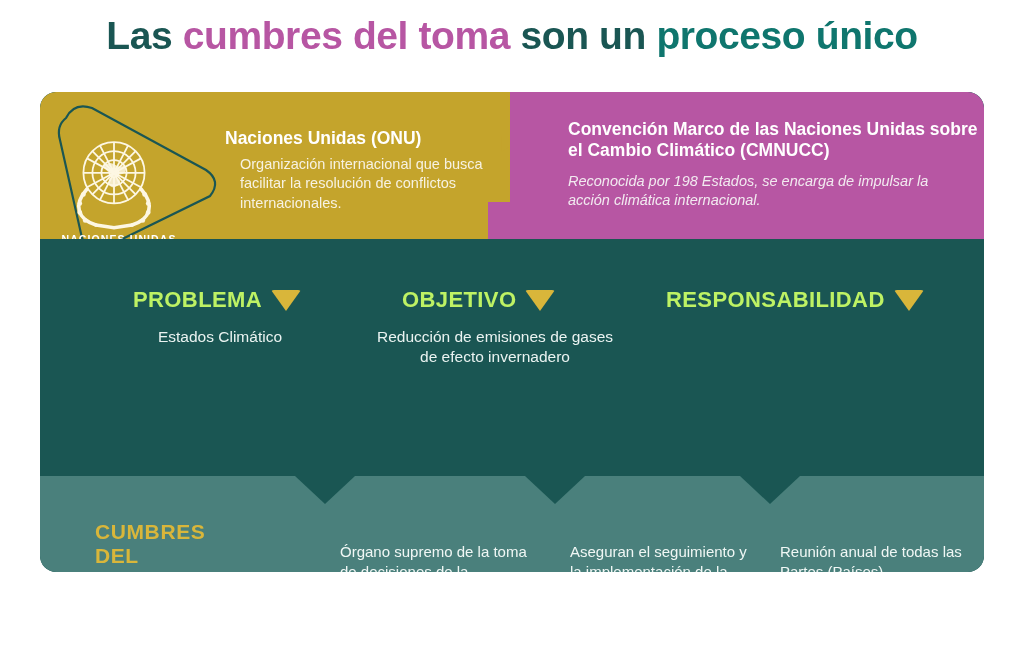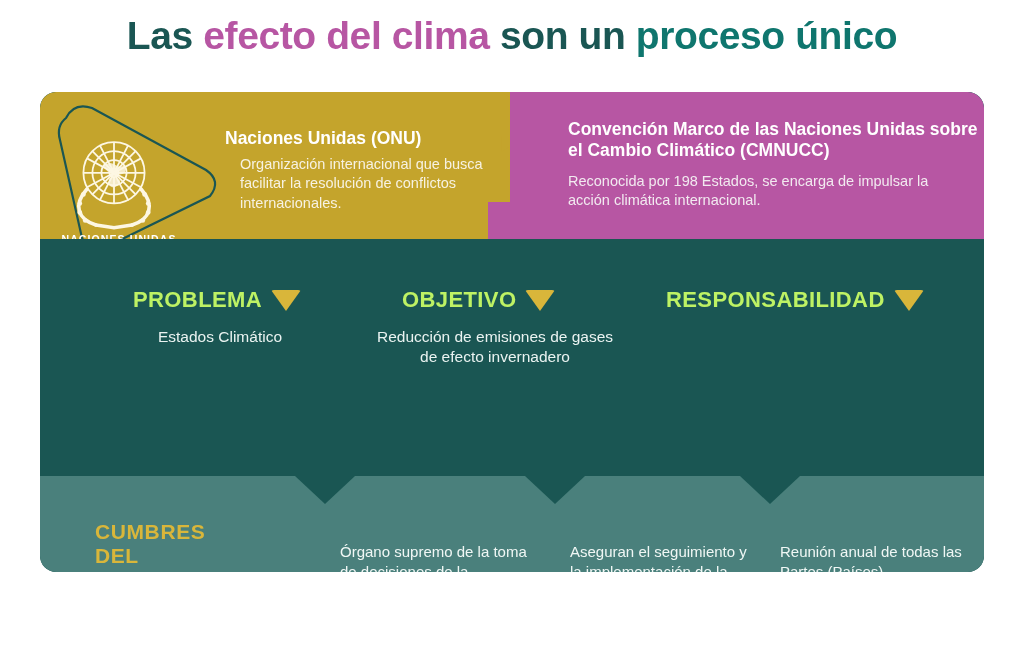--- a/index.html
+++ b/index.html
@@ -80,21 +80,21 @@
     position:absolute;
     color:#ffffff;font-weight:bold;line-height:1.22;
   }
   .panel-p{
     position:absolute;
     color:#f2eaf0;line-height:1.33;
   }
   #gold-h{left:185px;top:36px;width:250px;font-size:17.5px;}
   #gold-p{left:200px;top:63px;width:250px;font-size:14.5px;color:#f7f2e2;}
   #pink-h{left:528px;top:27px;width:410px;font-size:17.5px;}
-  #pink-p{left:528px;top:80px;width:400px;font-size:14.5px;}
+  #pink-p{left:528px;top:80px;width:400px;font-size:14.5px;font-style:italic;}
 
   
   #mid{
     position:absolute;left:0;top:147px;width:944px;height:277px;
     background:#1a5653;
   }
   .mid-col{position:absolute;top:48px;}
   .mid-title{
     color:#bef264;font-size:22px;font-weight:bold;letter-spacing:.4px;
     white-space:nowrap;display:flex;align-items:center;gap:9px;
@@ -149,21 +149,21 @@
   #bot2{left:530px;top:450px;width:190px;}
   #bot3{left:740px;top:450px;width:190px;}
 
   
   #footer{position:absolute;left:0;top:580px;width:1024px;height:80px;}
 </style>
 </head>
 <body>
 
 <div id="title">
-  <span class="t-teal">Las </span><span class="t-pink">efecto del clima </span><span class="t-teal">son un </span><span class="t-gold">proceso único</span>
+  <span class="t-teal">Las </span><span class="t-pink">cumbres del toma </span><span class="t-teal">son un </span><span class="t-gold">proceso único</span>
 </div>
 
 <div id="board">
 
   <svg id="watermark" viewBox="0 0 200 200">
     <g fill="none" stroke="#ffffff" stroke-width="2.2">
       <circle cx="100" cy="95" r="52"></circle>
       <circle cx="100" cy="95" r="36"></circle>
       <circle cx="100" cy="95" r="20"></circle>
       <circle cx="100" cy="95" r="8"></circle>

